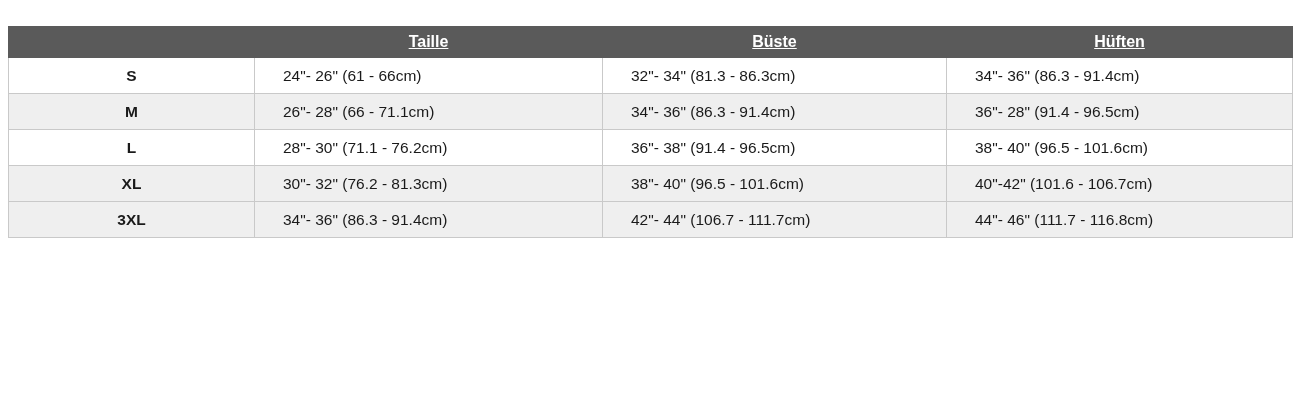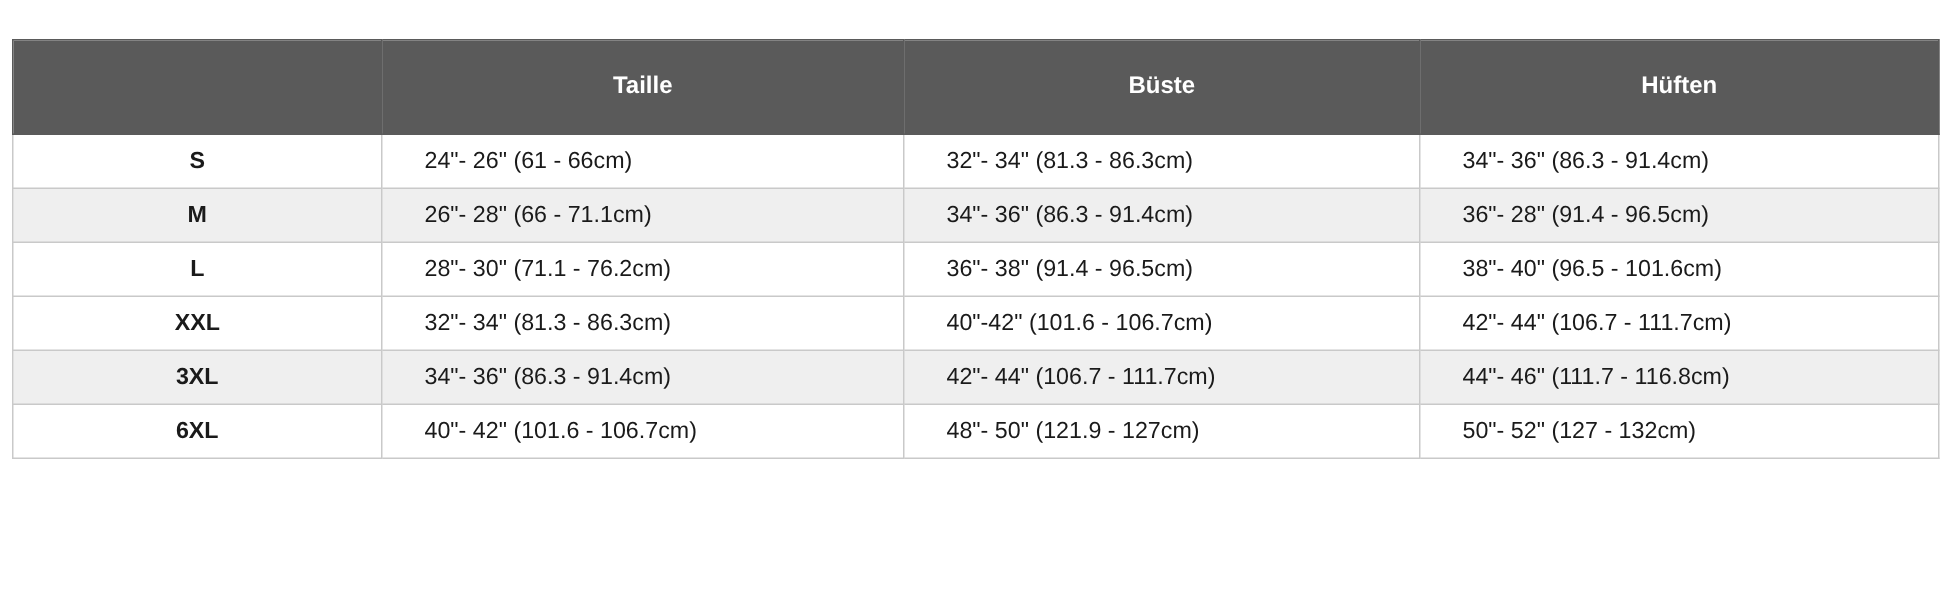--- a/index.html
+++ b/index.html
@@ -32,24 +32,25 @@
   table.size-chart col.c2 { width: 344px; }
   table.size-chart col.c3 { width: 346px; }
 
   table.size-chart thead th {
     background: #5a5a5a;
     color: #ffffff;
     font-weight: bold;
     font-size: 16px;
     height: 30px;
     line-height: 30px;
-    padding: 16px 8px;
+    padding: 0 8px;
     text-align: center;
     border: 1px solid #5a5a5a;
     box-sizing: border-box;
+    text-decoration: underline;
   }
   table.size-chart thead th.corner {
     background: #5a5a5a;
     border-right: 1px solid #5a5a5a;
   }
   table.size-chart tbody td {
     height: 36px;
     padding: 0 10px;
     border: 1px solid #c9c9c9;
     box-sizing: border-box;
@@ -104,33 +105,27 @@
         <td class="val">26"- 28" (66 - 71.1cm)</td>
         <td class="val">34"- 36" (86.3 - 91.4cm)</td>
         <td class="val">36"- 28" (91.4 - 96.5cm)</td>
       </tr>
       <tr class="odd">
         <td class="size-cell">L</td>
         <td class="val">28"- 30" (71.1 - 76.2cm)</td>
         <td class="val">36"- 38" (91.4 - 96.5cm)</td>
         <td class="val">38"- 40" (96.5 - 101.6cm)</td>
       </tr>
-      <tr class="odd">
-        <td class="size-cell">XXL</td>
-        <td class="val">32"- 34" (81.3 - 86.3cm)</td>
+      <tr class="even">
+        <td class="size-cell">XL</td>
+        <td class="val">30"- 32" (76.2 - 81.3cm)</td>
+        <td class="val">38"- 40" (96.5 - 101.6cm)</td>
         <td class="val">40"-42" (101.6 - 106.7cm)</td>
-        <td class="val">42"- 44" (106.7 - 111.7cm)</td>
       </tr>
       <tr class="even">
         <td class="size-cell">3XL</td>
         <td class="val">34"- 36" (86.3 - 91.4cm)</td>
         <td class="val">42"- 44" (106.7 - 111.7cm)</td>
         <td class="val">44"- 46" (111.7 - 116.8cm)</td>
       </tr>
-      <tr class="odd">
-        <td class="size-cell">6XL</td>
-        <td class="val">40"- 42" (101.6 - 106.7cm)</td>
-        <td class="val">48"- 50" (121.9 - 127cm)</td>
-        <td class="val">50"- 52" (127 - 132cm)</td>
-      </tr>
     </tbody>
   </table>
 </div>
 
 </body></html>

